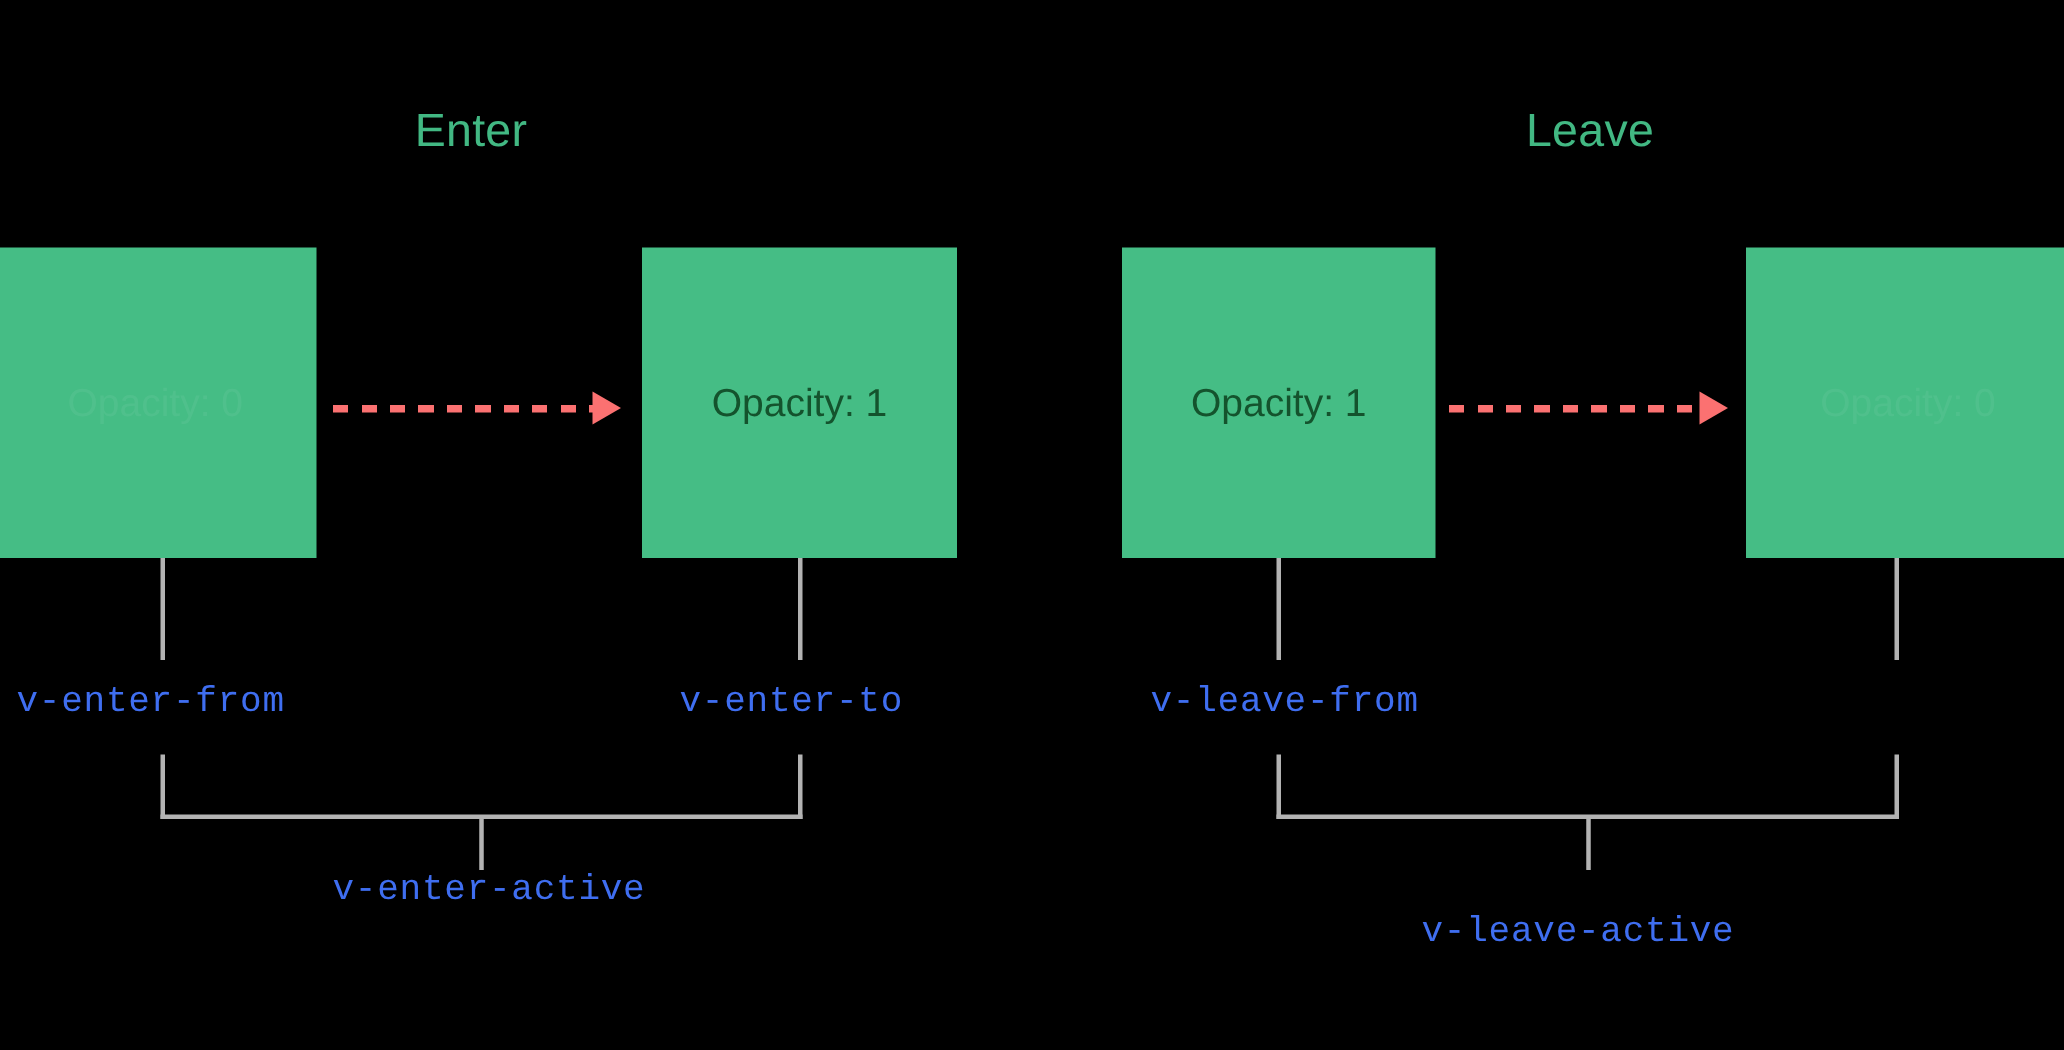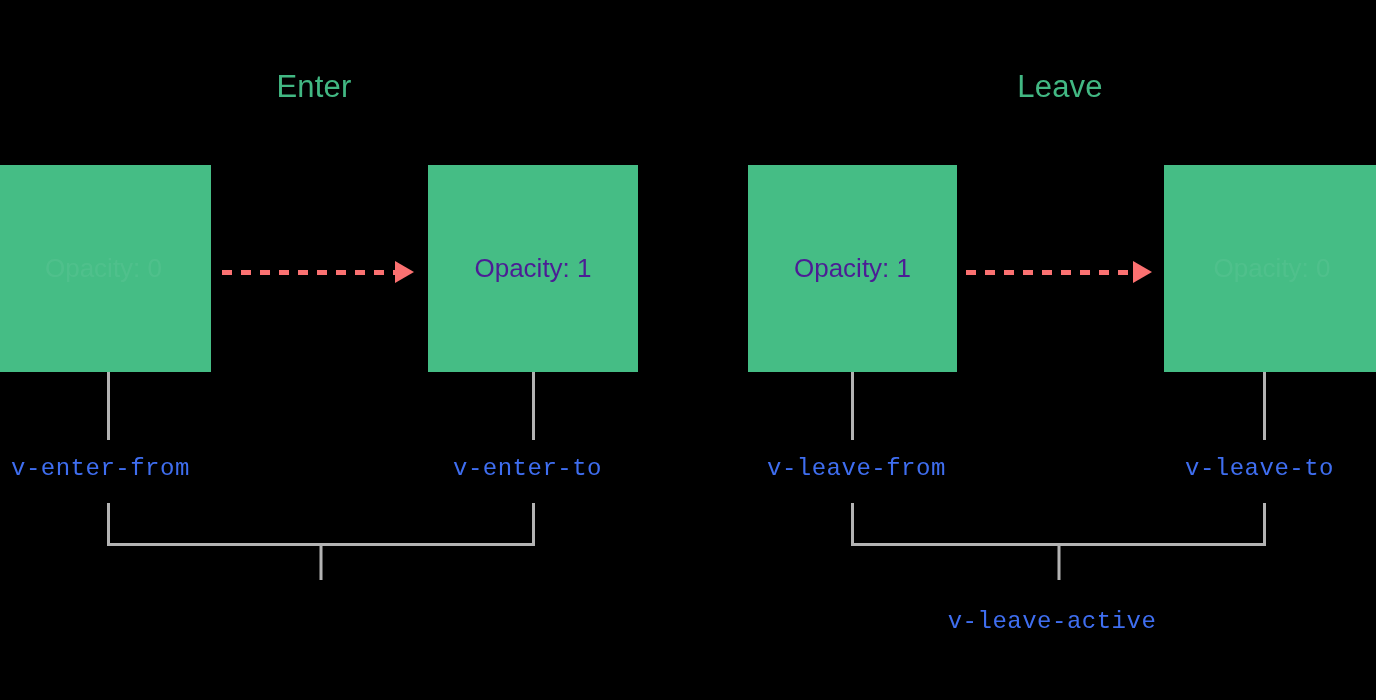--- a/index.html
+++ b/index.html
@@ -13,21 +13,21 @@
   }
 
   .box{
     position:absolute;background:#45bd85;
     display:flex;align-items:center;justify-content:center;
   }
   .box-label{
     font-family:"Liberation Sans",sans-serif;
     font-size:26px;font-weight:400;white-space:nowrap;
   }
-  .box-label.opaque{color:#4c1d95;}
+  .box-label.opaque{color:#14532d;}
   .box-label.faded{color:rgba(255,255,255,0.06);}
 
   
   .arrow{position:absolute;height:10px;}
   .arrow .shaft{
     position:absolute;left:0;top:3px;height:5px;right:16px;
     background-image:repeating-linear-gradient(to right,#fb7171 0 10px,transparent 10px 19px);
   }
   .arrow .head{
     position:absolute;right:0;top:-6px;
@@ -78,41 +78,41 @@
   <div class="code-label" style="left:11px;top:455px;font-family:Liberation Mono, monospace;">v-enter-from</div>
   <div class="code-label" style="left:453px;top:455px;">v-enter-to</div>
 
   <div class="bracket" style="left:107px;top:503px;width:428px;height:43px;">
     <div class="tick l"></div>
     <div class="tick r"></div>
     <div class="bar"></div>
     <div class="stub" style="left:50%;"></div>
   </div>
 
+  <div class="code-label center" style="left:326px;top:580px;">v-enter-active</div>
 
   <div class="section-title" style="left:1040px;top:69px;margin-left:20px;">Leave</div>
 
   <div class="box" style="left:748px;top:165px;width:209px;height:207px;">
     <span class="box-label opaque">Opacity: 1</span>
   </div>
 
   <div class="arrow" style="left:966px;top:267px;width:186px;">
     <div class="shaft"></div>
     <div class="head"></div>
   </div>
 
   <div class="box" style="left:1164px;top:165px;width:216px;height:207px;">
     <span class="box-label faded">Opacity: 0</span>
   </div>
 
   <div class="stem" style="left:851px;top:372px;height:68px;"></div>
   <div class="stem" style="left:1263px;top:372px;height:68px;"></div>
 
   <div class="code-label" style="left:755px;top:455px;margin-left:12px;">v-leave-from</div>
-  <div class="code-label" style="left:1185px;top:455px;">v-leave-to</div>
 
   <div class="bracket" style="left:851px;top:503px;width:415px;height:43px;">
     <div class="tick l"></div>
     <div class="tick r"></div>
     <div class="bar"></div>
     <div class="stub" style="left:50%;"></div>
   </div>
 
   <div class="code-label center" style="left:1052px;top:608px;">v-leave-active</div>
 

